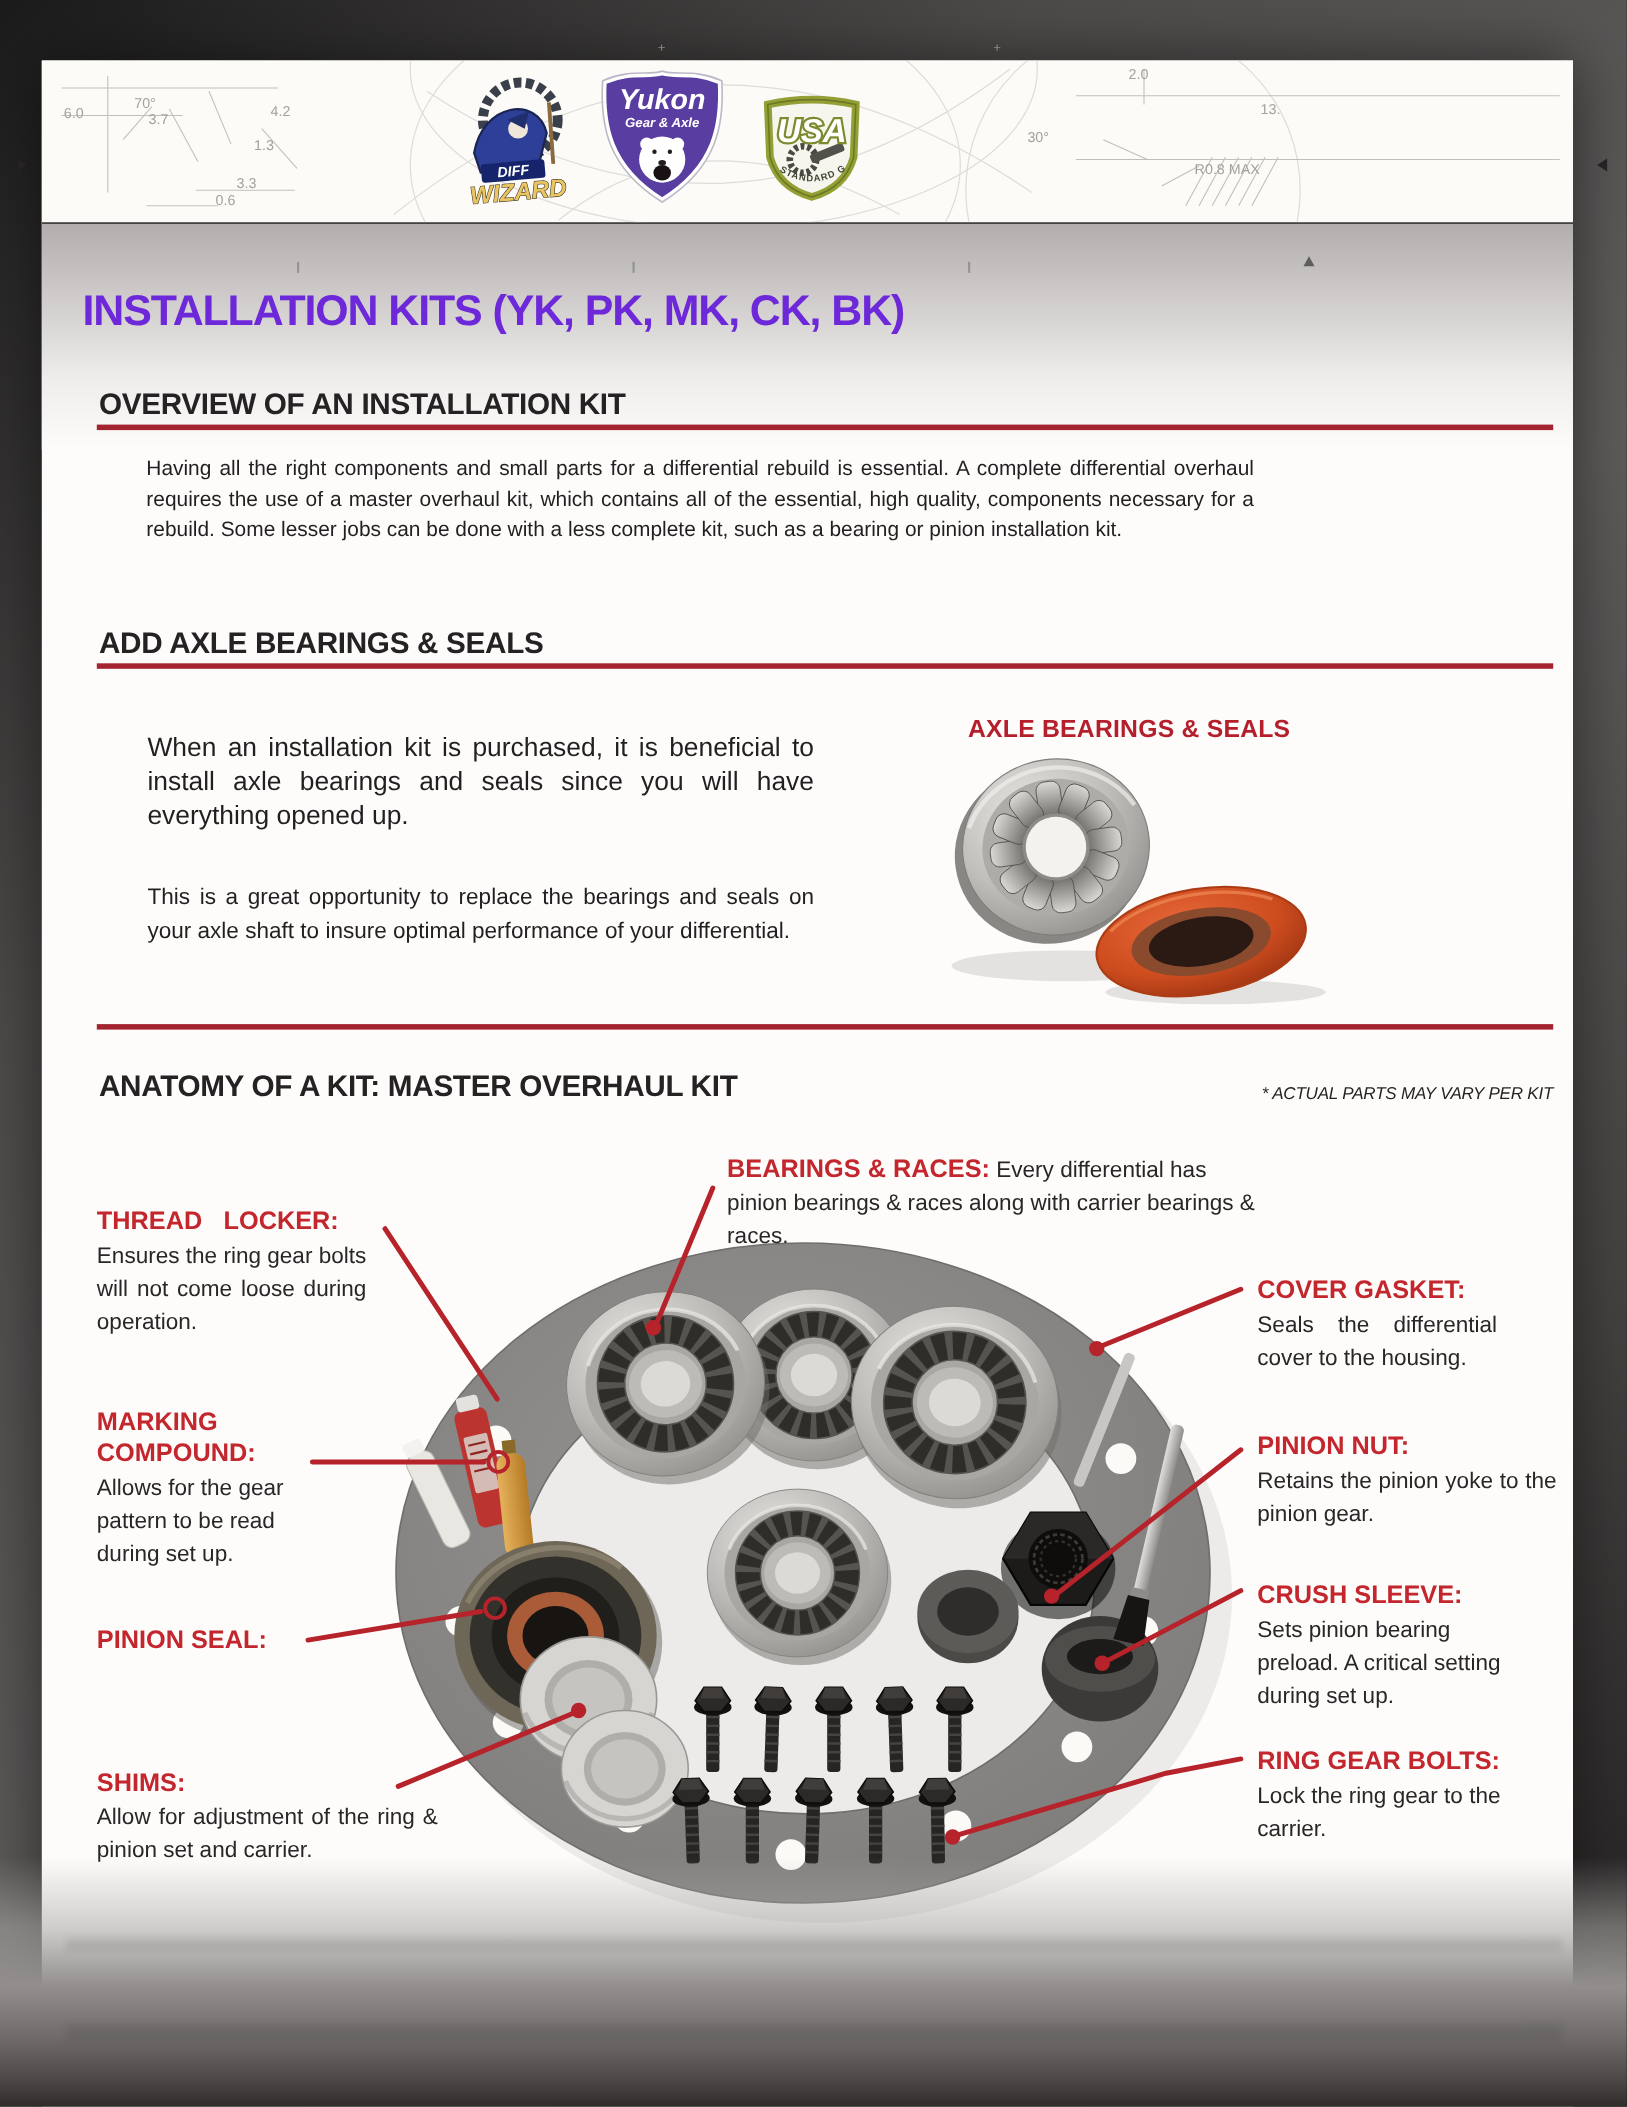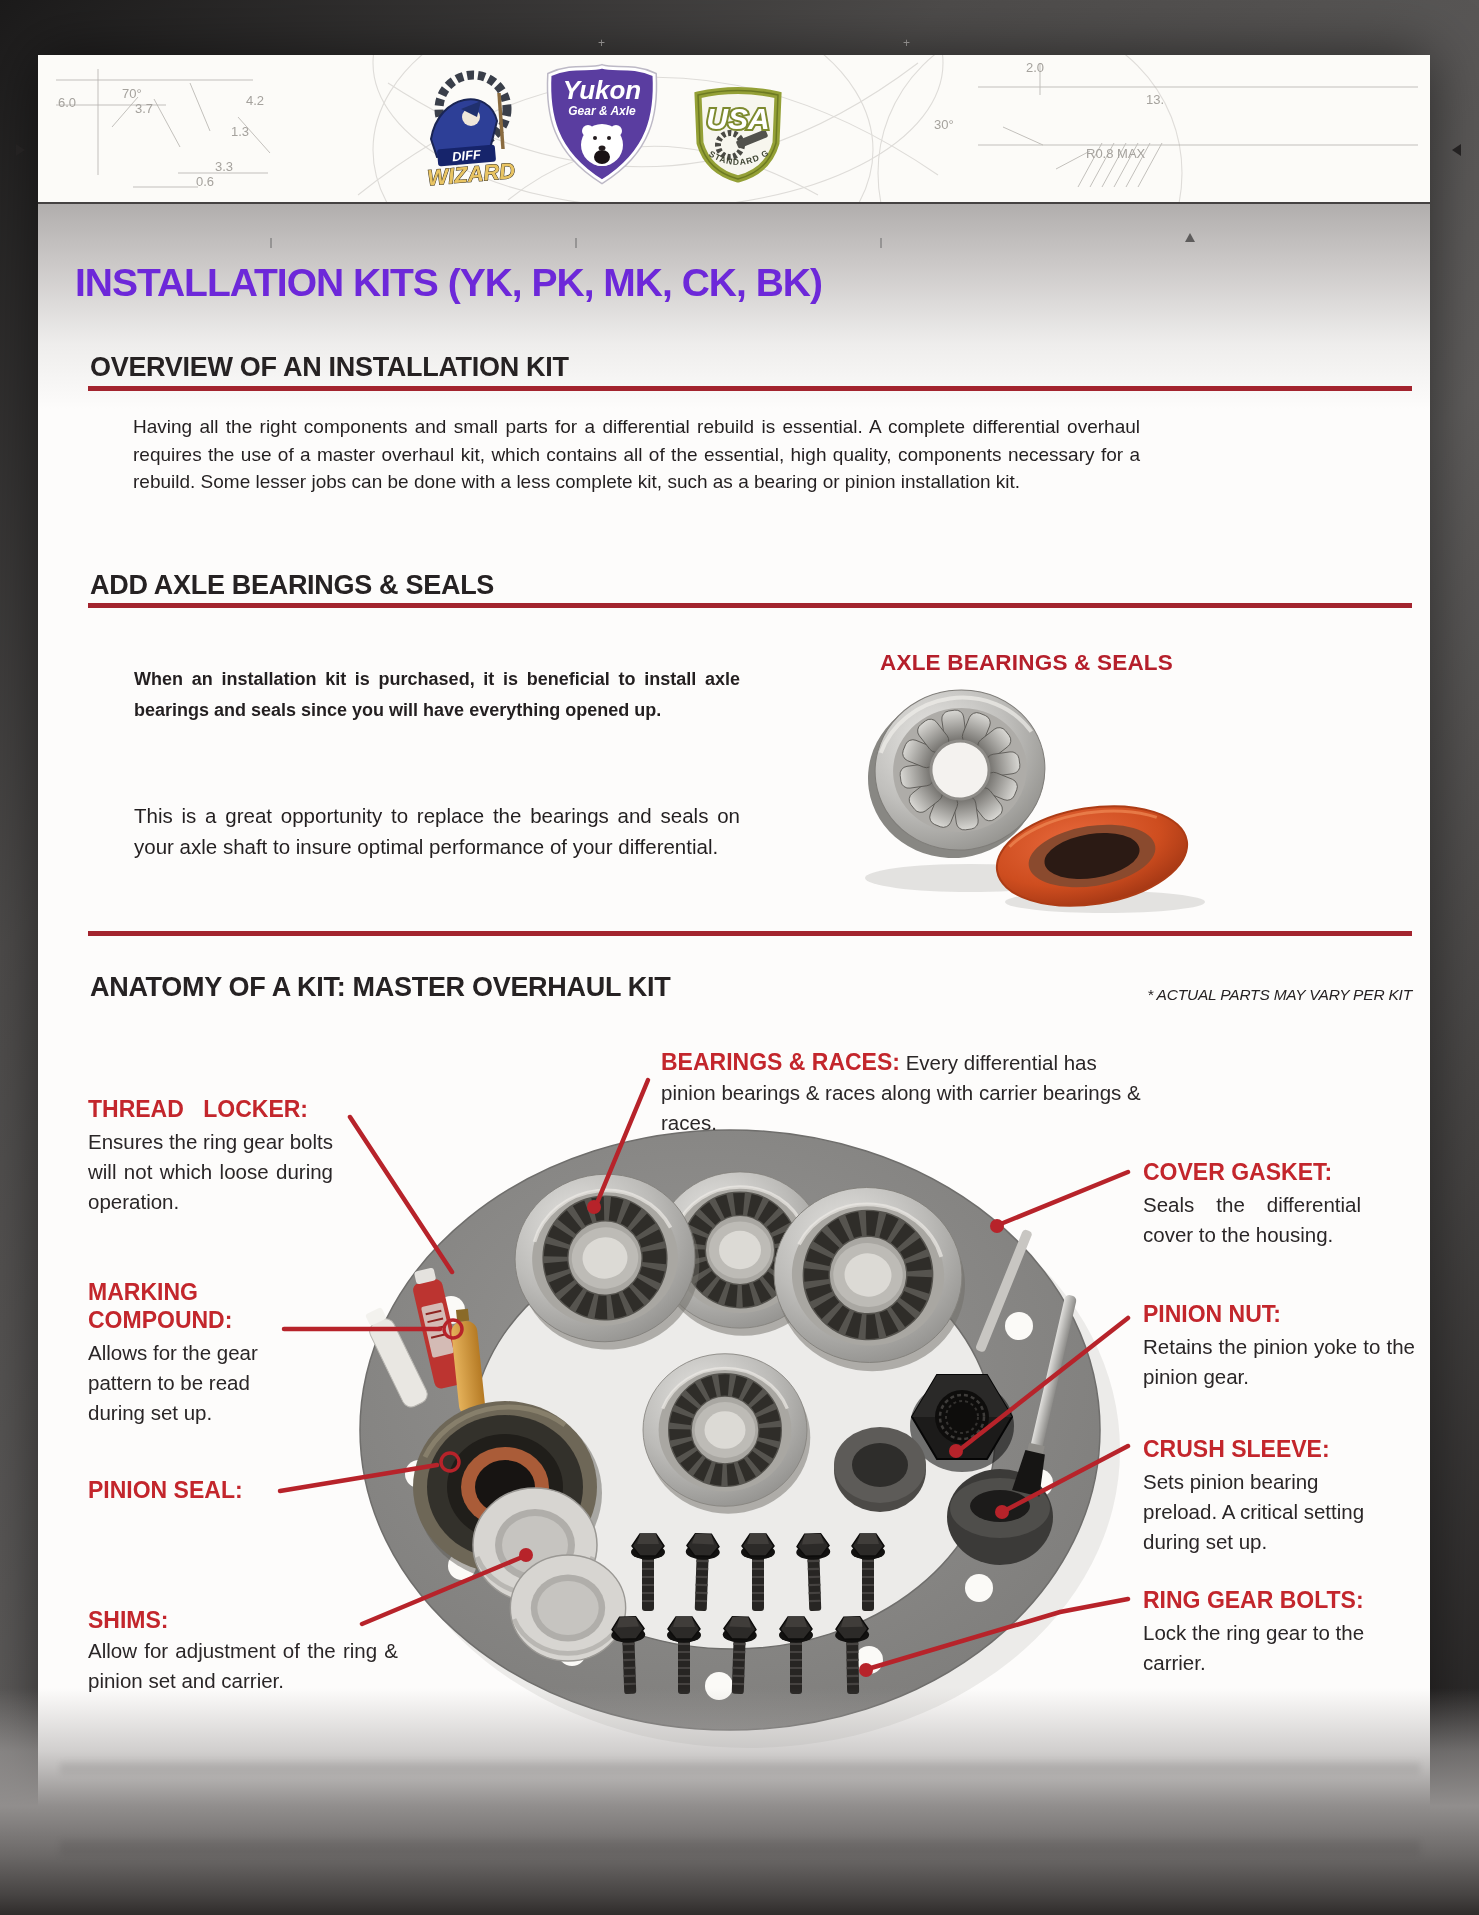--- a/index.html
+++ b/index.html
@@ -7,21 +7,21 @@
         background:linear-gradient(135deg,#1c1b1b 0%,#4e4c4b 28%,#5f5d5c 55%,#454342 78%,#201e1e 100%);
         font-family:"Liberation Sans","DejaVu Sans",sans-serif;color:#231f20;}
   .page-inner{position:absolute;left:38px;top:55px;width:1392px;height:1860px;background:#fdfcfb;box-shadow:0 0 55px rgba(0,0,0,.55);}
   .banner{position:absolute;left:0;top:0;width:1392px;height:147px;background:#fcfbf8;border-bottom:2px solid #454242;}
   .top-fade{position:absolute;left:0;top:149px;width:1392px;height:205px;
         background:linear-gradient(180deg,#b1aead 0%,#cecbca 32%,#eeedec 68%,#fdfcfb 100%);}
   .title{position:absolute;left:37px;top:206px;margin:0;font-size:39px;font-weight:bold;letter-spacing:-1px;color:#6d28d9;z-index:2;}
   .sec{position:absolute;margin:0;left:52px;font-size:27px;font-weight:bold;color:#262223;letter-spacing:-.3px;z-index:2;}
   .rule{position:absolute;left:50px;width:1324px;height:5px;background:#a3242e;z-index:2;}
   .para{position:absolute;margin:0;font-size:19px;line-height:27.5px;text-align:justify;z-index:2;}
-  .lead{position:absolute;margin:0;font-size:18px;line-height:31px;font-weight:bold;text-align:justify;z-index:2;}
+  .lead{position:absolute;margin:0;font-size:24px;line-height:31px;font-weight:normal;text-align:justify;z-index:2;}
   .body2{font-size:20.5px;line-height:31px;}
   .caption{position:absolute;margin:12px;font-size:22.5px;font-weight:bold;color:#b51f2b;white-space:nowrap;letter-spacing:.2px;z-index:2;}
   .note{position:absolute;font-size:15.5px;font-weight:normal;font-style:italic;color:#262223;text-align:right;letter-spacing:-.2px;z-index:2;}
   .callout{position:absolute;z-index:6;font-size:20.5px;line-height:30px;}
   .callout .co-label{color:#c3262c;font-weight:bold;font-size:23px;line-height:28px;}
   .callout .co-label.block{display:block;margin-bottom:4px;}
   .callout .co-text{color:#2a2627;}
   .just .co-text,.just{text-align:justify;display:block;}
   .co-wide{word-spacing:13px;}
   .overlay{position:absolute;left:0;top:0;z-index:5;pointer-events:none;}
@@ -329,21 +329,21 @@
       </g>
     </svg>
 
     <div class="callout" style="left:610px;top:993px;width:480px;margin-left:13px;">
       <span class="co-label">BEARINGS &amp; RACES:</span>
       <span class="co-text">Every differential has pinion bearings &amp; races along with carrier bearings &amp; races.</span>
     </div>
 
     <div class="callout just" style="left:50px;top:1040px;width:245px;">
       <span class="co-label block co-wide">THREAD LOCKER:</span>
-      <span class="co-text just">Ensures the ring gear bolts will not which loose during operation.</span>
+      <span class="co-text just">Ensures the ring gear bolts will not come loose during operation.</span>
     </div>
 
     <div class="callout" style="left:50px;top:1223px;width:215px;">
       <span class="co-label block" style="width:215px;">MARKING COMPOUND:</span>
       <span class="co-text">Allows for the gear pattern to be read during set up.</span>
     </div>
 
     <div class="callout just" style="left:50px;top:1421px;width:248px;">
       <span class="co-label block">PINION SEAL:</span>
     </div>

